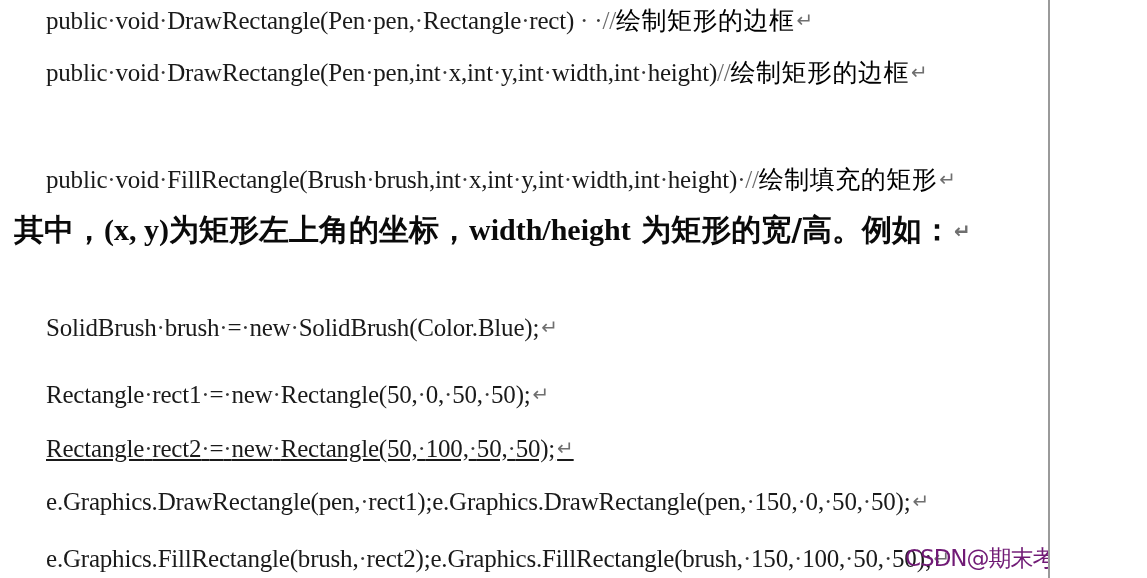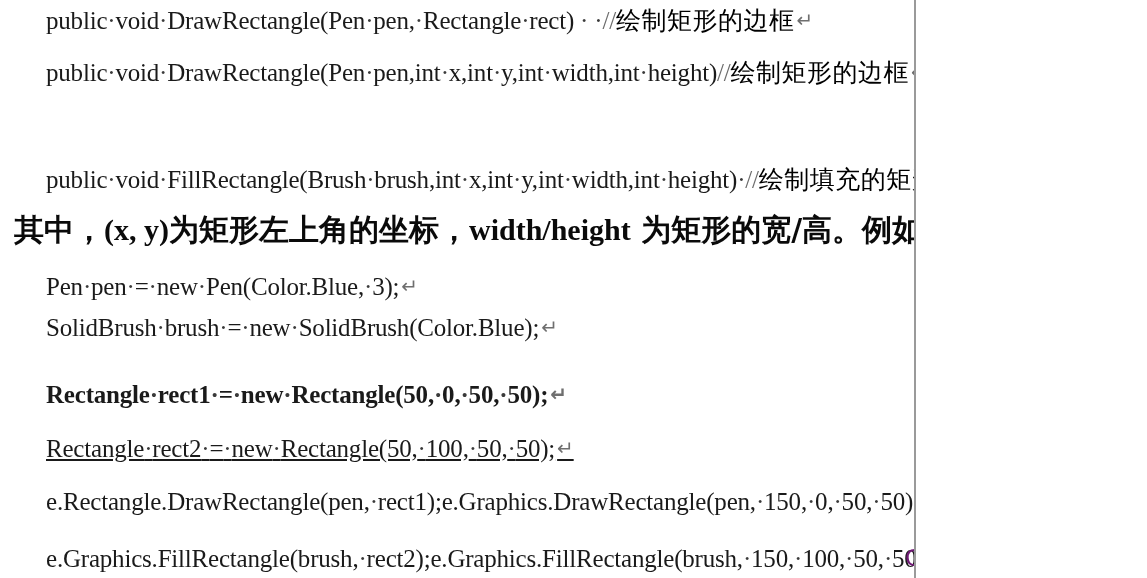--- a/index.html
+++ b/index.html
@@ -11,21 +11,21 @@
     width: 1147px;
     height: 578px;
     overflow: hidden;
     font-family: "Liberation Serif", "DejaVu Serif", serif;
     color: #000000;
     position: relative;
   }
 
   #page {
     position: relative;
-    width: 916px;
+    width: 1050px;
     height: 578px;
     background: #ffffff;
     overflow: hidden;
   }
 
   
   .page-edge {
     position: absolute;
     top: 0;
     right: 0;
@@ -112,38 +112,35 @@
 
 
   <div class="line code-line" style="top:167px;">
     <span>public</span><span class="sp">·</span><span>void</span><span class="sp">·</span><span>FillRectangle(Brush</span><span class="sp">·</span><span>brush,int</span><span class="sp">·</span><span>x,int</span><span class="sp">·</span><span>y,int</span><span class="sp">·</span><span>width,int</span><span class="sp">·</span><span>height)</span><span class="sp">·</span><span class="slash">//</span><span class="cjk">绘制填充的矩形</span><span class="pilcrow">↵</span>
   </div>
 
   <div class="line cn-line" style="top:215px;font-weight:bold;">
     <span>其中，</span><span style="font-family:&quot;Liberation Serif&quot;, serif;">(x, y)</span><span>为矩形左上角的坐标，</span><span style="font-family:&quot;Liberation Serif&quot;, serif;">width/height</span><span> 为矩形的宽/高。例如：</span><span class="pilcrow">↵</span>
   </div>
 
-  <div class="line code-line" style="top:274px;">
-    <span>Pen</span><span class="sp">·</span><span>pen</span><span class="sp">·</span><span>=</span><span class="sp">·</span><span>new</span><span class="sp">·</span><span>Pen(Color.Blue,</span><span class="sp">·</span><span>3);</span><span class="pilcrow">↵</span>
-  </div>
 
   <div class="line code-line" style="top:315px;">
     <span>SolidBrush</span><span class="sp">·</span><span>brush</span><span class="sp">·</span><span>=</span><span class="sp">·</span><span>new</span><span class="sp">·</span><span>SolidBrush(Color.Blue);</span><span class="pilcrow">↵</span>
   </div>
 
-  <div class="line code-line" style="top:382px;font-weight:bold;">
+  <div class="line code-line" style="top:382px;">
     <span>Rectangle</span><span class="sp">·</span><span>rect1</span><span class="sp">·</span><span>=</span><span class="sp">·</span><span>new</span><span class="sp">·</span><span>Rectangle(50,</span><span class="sp">·</span><span>0,</span><span class="sp">·</span><span>50,</span><span class="sp">·</span><span>50);</span><span class="pilcrow">↵</span>
   </div>
 
   <div class="line code-line" style="top:436px;text-decoration:underline;">
     <span>Rectangle</span><span class="sp">·</span><span>rect2</span><span class="sp">·</span><span>=</span><span class="sp">·</span><span>new</span><span class="sp">·</span><span>Rectangle(50,</span><span class="sp">·</span><span>100,</span><span class="sp">·</span><span>50,</span><span class="sp">·</span><span>50);</span><span class="pilcrow">↵</span>
   </div>
 
   <div class="line code-line" style="top:489px;">
-    <span>e.Rectangle.DrawRectangle(pen,</span><span class="sp">·</span><span>rect1);e.Graphics.DrawRectangle(pen,</span><span class="sp">·</span><span>150,</span><span class="sp">·</span><span>0,</span><span class="sp">·</span><span>50,</span><span class="sp">·</span><span>50);</span><span class="pilcrow">↵</span>
+    <span>e.Graphics.DrawRectangle(pen,</span><span class="sp">·</span><span>rect1);e.Graphics.DrawRectangle(pen,</span><span class="sp">·</span><span>150,</span><span class="sp">·</span><span>0,</span><span class="sp">·</span><span>50,</span><span class="sp">·</span><span>50);</span><span class="pilcrow">↵</span>
   </div>
 
   <div class="line code-line" style="top:546px;">
     <span>e.Graphics.FillRectangle(brush,</span><span class="sp">·</span><span>rect2);e.Graphics.FillRectangle(brush,</span><span class="sp">·</span><span>150,</span><span class="sp">·</span><span>100,</span><span class="sp">·</span><span>50,</span><span class="sp">·</span><span>50);</span><span class="pilcrow">↵</span>
   </div>
 
   <div class="watermark">CSDN@期末考场吾更狂</div>
 
   <div class="page-edge"></div>
 

